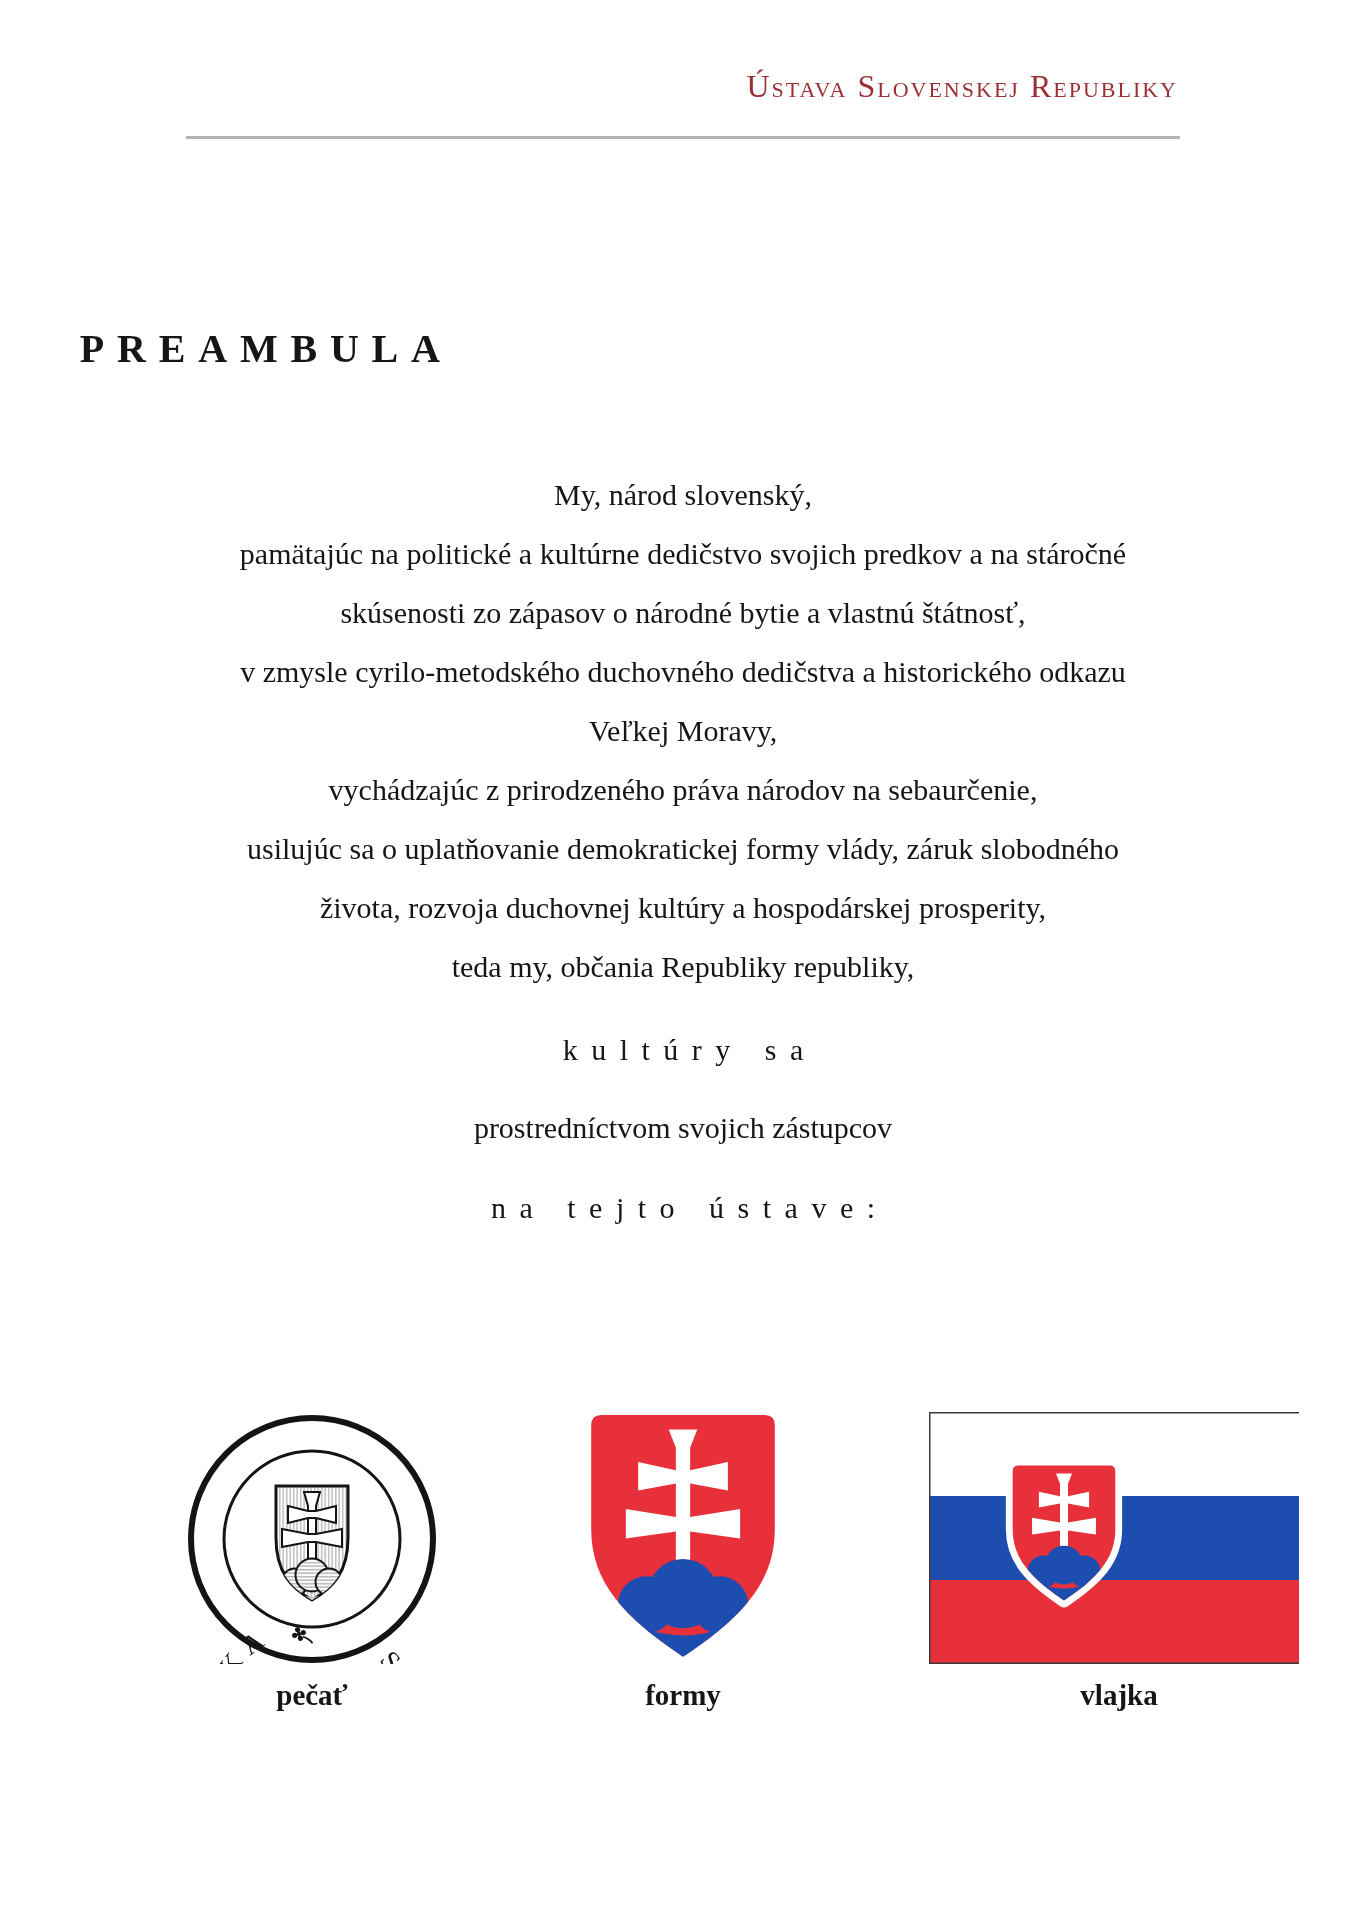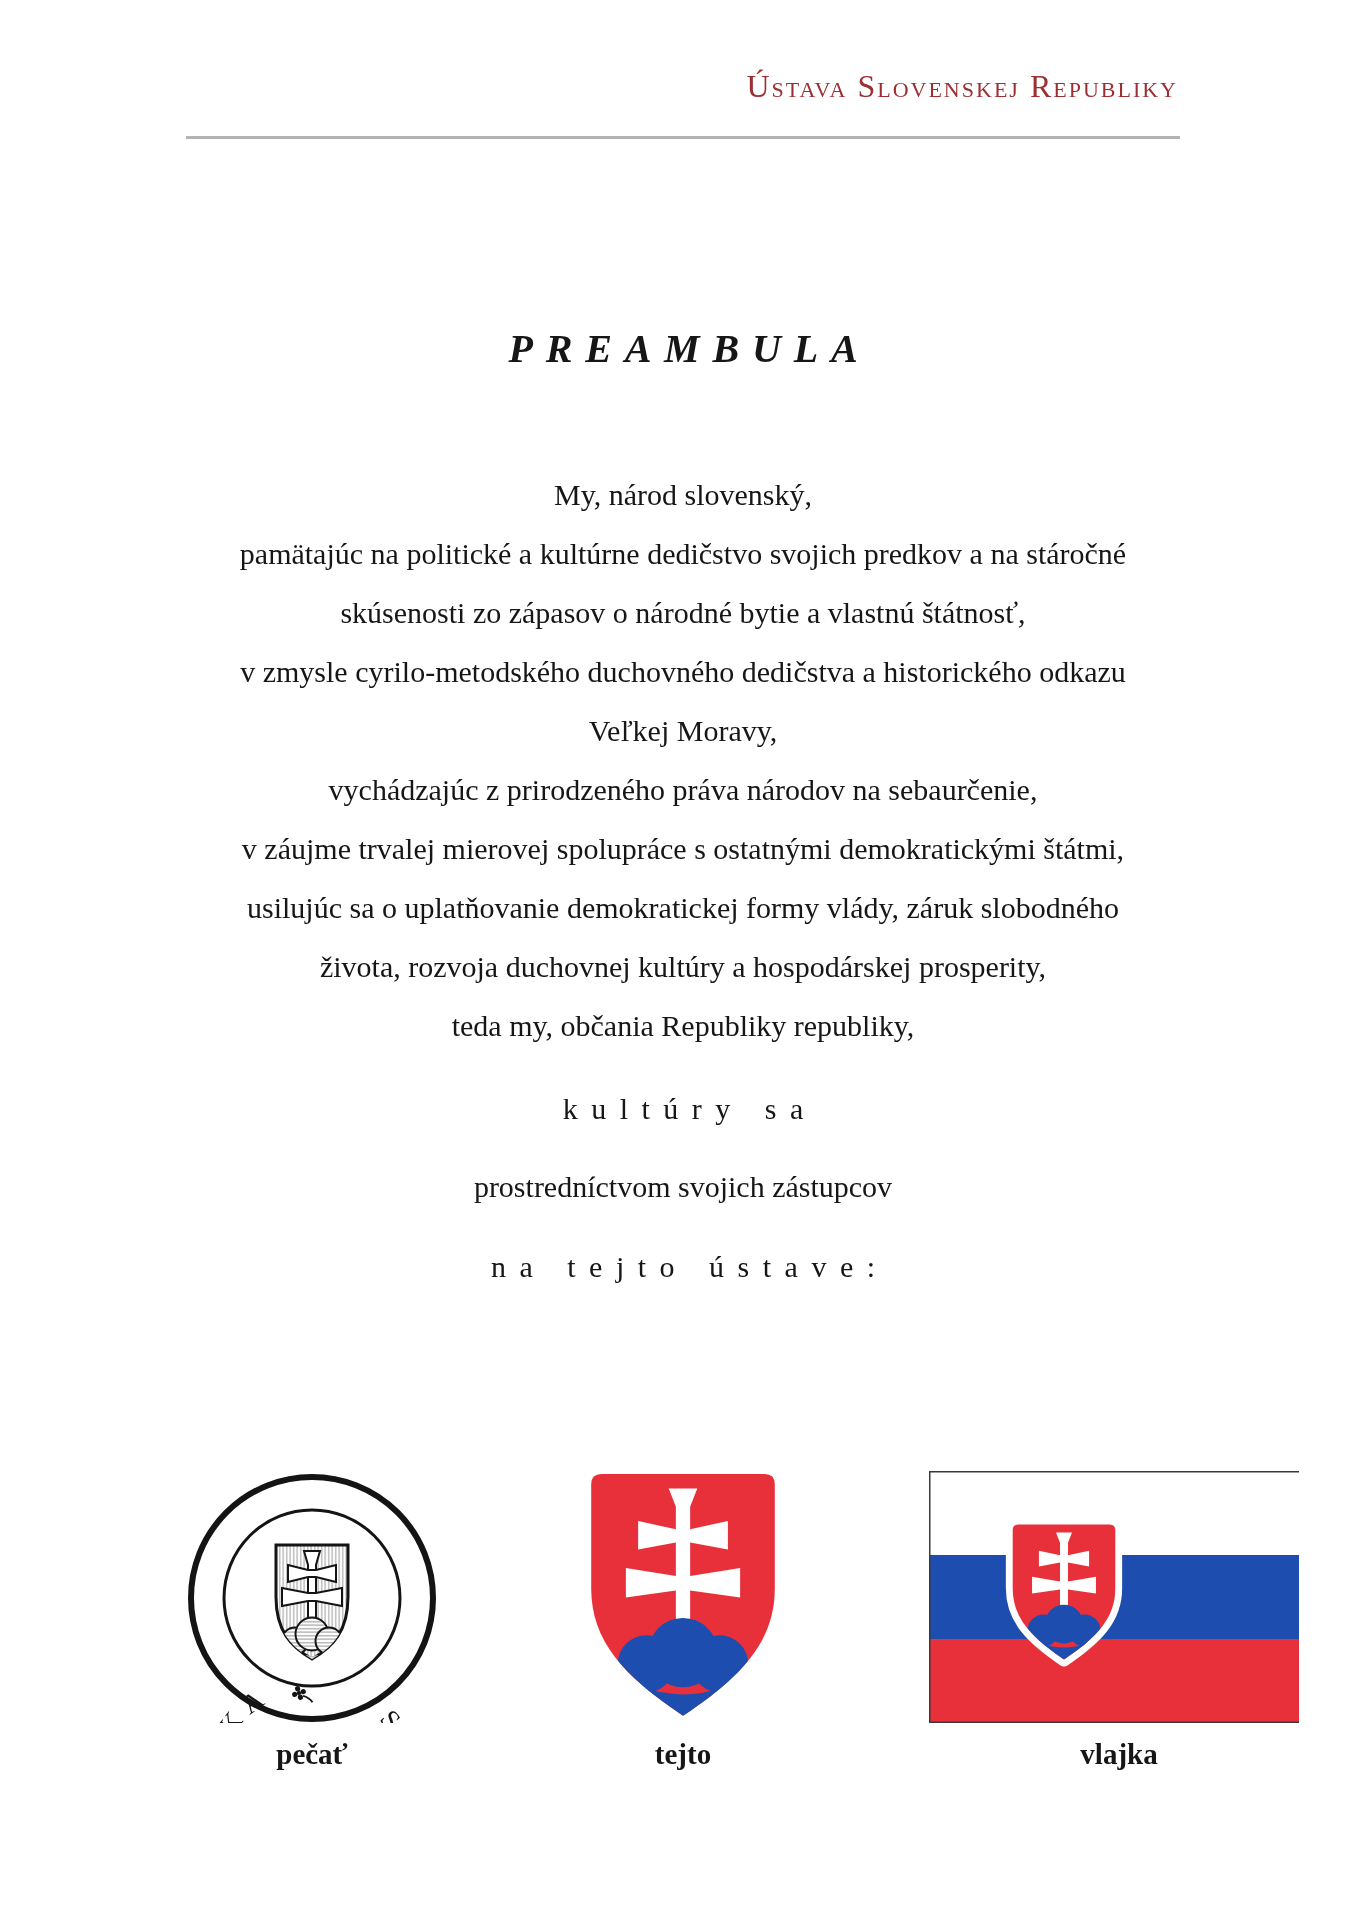--- a/index.html
+++ b/index.html
@@ -33,27 +33,26 @@
     color:var(--header-red,#9c2f33);
   }
   .rule{
     margin:30px 119px 0 119px;
     height:3px;
     background:var(--rule-gray,#b3b3b3);
   }
   
   .doc-title{
     margin-top:186px;
-    text-align:center;
+    text-align:left;
     font-size:40px;
     line-height:48px;
     font-weight:bold;
     letter-spacing:0.32em;
     padding-left:0.32em; 
-    font-style:italic;
   }
   
   .preamble{
     margin-top:98px;
     text-align:center;
     font-size:30px;
   }
   .para{margin:0 0 9px 0;}
   .line{display:block;line-height:47px;margin-top:12px;}
   .enact{line-height:47px;}
@@ -142,23 +141,20 @@
       <span class="line">skúsenosti zo zápasov o národné bytie a vlastnú štátnosť,</span>
     </p>
     <p class="para">
       <span class="line">v zmysle cyrilo-metodského duchovného dedičstva a historického odkazu</span>
       <span class="line">Veľkej Moravy,</span>
     </p>
     <p class="para">
       <span class="line">vychádzajúc z prirodzeného práva národov na sebaurčenie,</span>
     </p>
     <p class="para">
-      <span class="line">v záujme trvalej mierovej spolupráce s ostatnými demokratickými štátmi,</span>
-    </p>
-    <p class="para">
       <span class="line">usilujúc sa o uplatňovanie demokratickej formy vlády, záruk slobodného</span>
       <span class="line">života, rozvoja duchovnej kultúry a hospodárskej prosperity,</span>
     </p>
     <p class="para">
       <span class="line">teda my, občania Republiky republiky,</span>
     </p>
 
     <div id="enact-1" class="enact spaced">kultúry sa</div>
     <div id="enact-2" class="enact">prostredníctvom svojich zástupcov</div>
     <div id="enact-3" class="enact spaced">na tejto ústave:</div>
@@ -192,21 +188,21 @@
           <path d="M 3,4 q 5,3 7,9" stroke="#141414" stroke-width="1.8" fill="none"></path>
         </g>
       </svg>
       <div class="fig-label">pečať</div>
     </div>
 
     <div class="figure">
       <svg width="210" height="255" viewBox="0 0 200 250" preserveAspectRatio="xMidYMid meet" xmlns="http://www.w3.org/2000/svg" xmlns:xlink="http://www.w3.org/1999/xlink">
         <use href="#skarms" xlink:href="#skarms"></use>
       </svg>
-      <div class="fig-label">tejto</div>
+      <div class="fig-label">formy</div>
     </div>
 
     <div class="figure">
       <svg width="380" height="252" viewBox="0 0 380 252" xmlns="http://www.w3.org/2000/svg" xmlns:xlink="http://www.w3.org/1999/xlink">
         <rect x="0" y="0" width="380" height="84" fill="#ffffff"></rect>
         <rect x="0" y="84" width="380" height="84" class="hill-blue"></rect>
         <rect x="0" y="168" width="380" height="84" class="shield-red"></rect>
         <use href="#skshield" xlink:href="#skshield" transform="translate(78,50) scale(0.57)" fill="#ffffff" stroke="#ffffff" stroke-width="24" stroke-linejoin="round"></use>
         <g transform="translate(78,50) scale(0.57)">
           <use href="#skarms" xlink:href="#skarms"></use>

